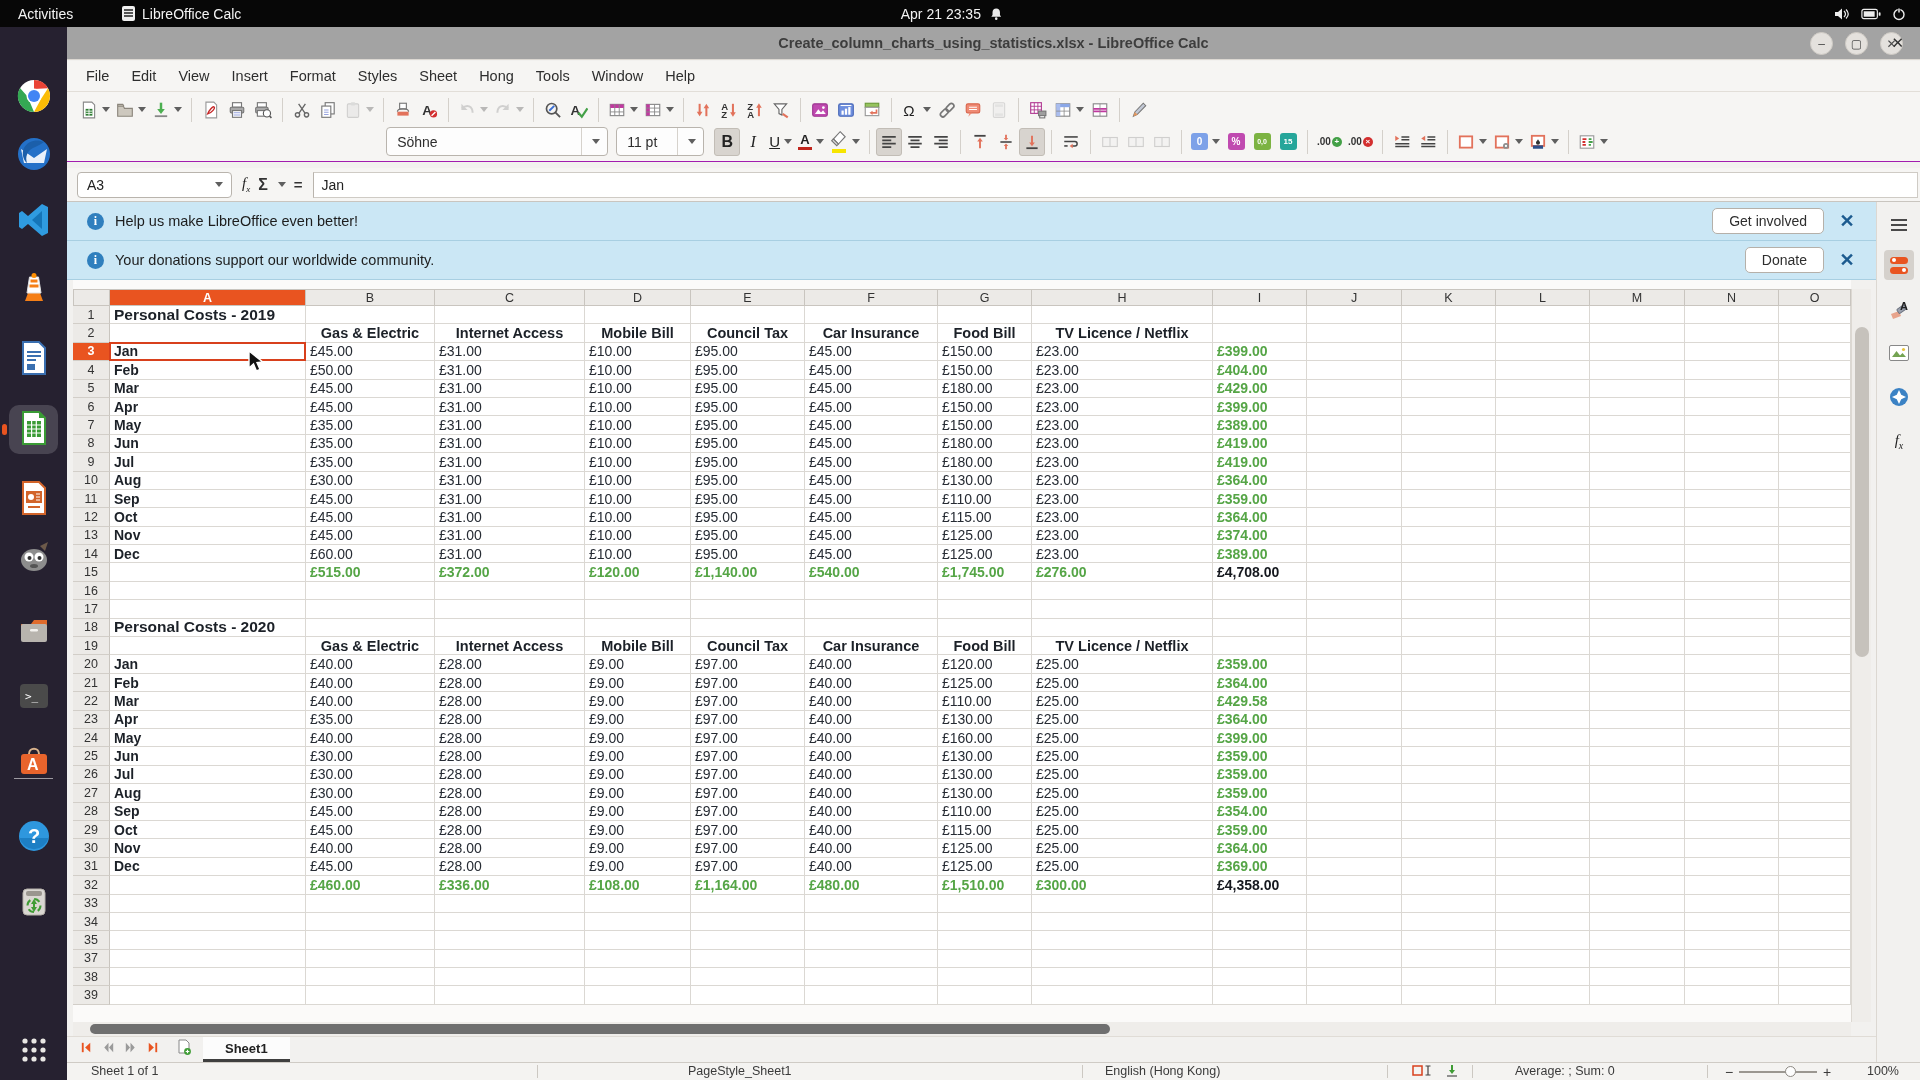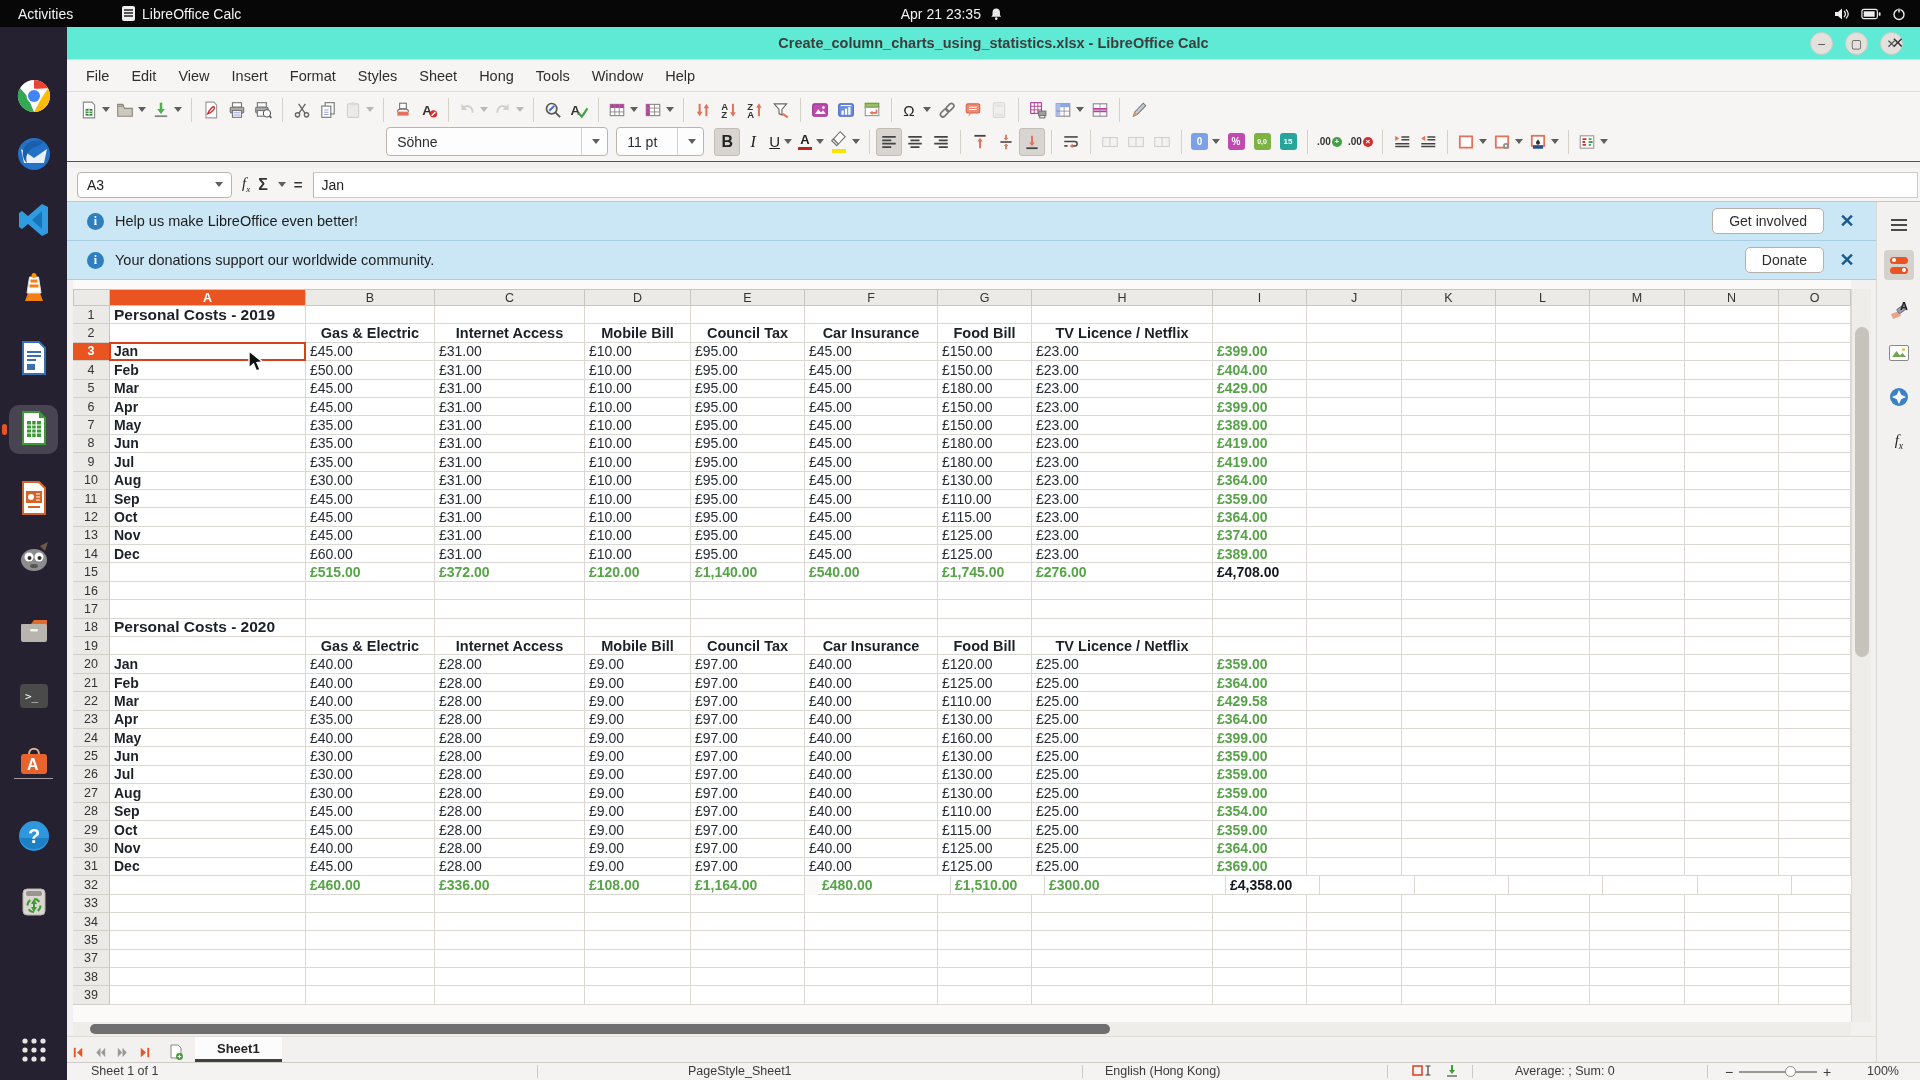--- a/index.html
+++ b/index.html
@@ -19,21 +19,21 @@
   
   .dock { position:absolute; left:0; top:27px; width:67px; height:1053px; background:#262130; }
   .dock-item { position:absolute; left:9px; width:49px; height:49px; border-radius:10px;
                display:flex; align-items:center; justify-content:center; }
   .dock-item.active { background:rgba(255,255,255,.16); }
   .dock-item.active:before { content:""; position:absolute; left:-7px; top:19px; width:5px; height:11px; border-radius:3px; background:#e95420; }
   .dock-sep { position:absolute; left:14px; width:39px; height:1px; background:rgba(255,255,255,.55); }
 
   
   .window { position:absolute; left:67px; top:27px; width:1853px; height:1053px; background:#f2f1ef; }
-  .titlebar { position:absolute; left:0; top:0; width:100%; height:33px; background:#5eead4; border-bottom:1px solid #dcd8d2; }
+  .titlebar { position:absolute; left:0; top:0; width:100%; height:33px; background:#a3a3a3; border-bottom:1px solid #dcd8d2; }
   .title-text { position:absolute; left:50%; top:8px; transform:translateX(-50%); font-weight:bold; font-size:14.5px; color:#3d3d3d; }
   .winbtn { position:absolute; top:5px; width:23px; height:23px; border-radius:50%; background:#e4e1dd; border:1px solid #cfcbc5;
             display:flex; align-items:center; justify-content:center; font-size:12px; color:#4a4a4a; }
   .menubar { position:absolute; left:0; top:34px; width:100%; height:31px; background:#f6f5f3; display:flex; align-items:center;
              padding-left:8px; font-size:14.5px; color:#2e2e2e; border-bottom:1px solid #e2ded8; }
   .menu-item { padding:4px 11px; border-radius:3px; }
   .menubar-close { position:absolute; right:16px; top:7px; font-size:15px; color:#333; }
 
   
   .tbrow { position:absolute; left:0; width:100%; background:#f6f5f3; display:flex; align-items:center; padding-left:10px; }
@@ -95,21 +95,21 @@
   .t-grand { font-weight:bold; color:#15181e; }
   .selbox { position:absolute; border:2px solid #d8401c; pointer-events:none; z-index:3; }
 
   
   .vscroll { position:absolute; left:1784px; top:262px; width:20px; height:733px; background:#efedea; border-left:1px solid #dcd8d2; }
   .vthumb { position:absolute; left:3px; top:38px; width:14px; height:330px; background:#c6c2bc; border-radius:7px; }
   .hscroll { position:absolute; left:6px; top:995px; width:1778px; height:14px; background:#efedea; }
   .hthumb { position:absolute; left:17px; top:2px; width:1020px; height:10px; background:#6f6f6f; border-radius:5px; }
 
   
-  .tabbar { position:absolute; left:0; top:1009px; width:1809px; height:26px; background:#f2f1ef; display:flex; align-items:flex-end; border-top:1px solid #e0dcd6; }
+  .tabbar { position:absolute; left:0; top:1009px; width:1809px; height:26px; background:#f2f1ef; display:flex; align-items:flex-start; padding-left:8px; border-top:1px solid #e0dcd6; }
   .navbtn { width:22px; height:20px; display:flex; align-items:center; justify-content:center; }
   .addsheet { margin:0 8px 0 10px; }
   .sheettab { height:25px; background:#fcfcfc; border-bottom:3px solid #3f3f3f; padding:0 22px; display:flex; align-items:center;
               font-size:13px; font-weight:bold; color:#222; }
 
   
   .statusbar { position:absolute; left:0; top:1035px; width:1853px; height:18px; background:#f4f3f1; border-top:1px solid #cfcbc5;
                font-size:12.5px; color:#3a3a3a; }
   .sb { position:absolute; top:1px; }
   .sbdiv { position:absolute; top:2px; width:1px; height:13px; background:#ccc8c2; }
@@ -1455,21 +1455,21 @@
             <div class="cell" style="width: 94px;"></div>
             <div class="cell" style="width: 72px;"></div>
           </div>
           <div class="grow">
             <div class="rowhdr">32</div>
             <div class="cell" style="width: 196px;"></div>
             <div class="cell t-ctot" style="width: 129px;">£460.00</div>
             <div class="cell t-ctot" style="width: 150px;">£336.00</div>
             <div class="cell t-ctot" style="width: 106px;">£108.00</div>
             <div class="cell t-ctot" style="width: 114px;">£1,164.00</div>
-            <div class="cell t-ctot" style="width: 133px; margin-left: 13px;">£480.00</div>
+            <div class="cell t-ctot" style="width: 133px;">£480.00</div>
             <div class="cell t-ctot" style="width: 94px;">£1,510.00</div>
             <div class="cell t-ctot" style="width: 181px;">£300.00</div>
             <div class="cell t-grand" style="width: 94px;">£4,358.00</div>
             <div class="cell" style="width: 95px;"></div>
             <div class="cell" style="width: 94px;"></div>
             <div class="cell" style="width: 94px;"></div>
             <div class="cell" style="width: 95px;"></div>
             <div class="cell" style="width: 94px;"></div>
             <div class="cell" style="width: 72px;"></div>
           </div>

